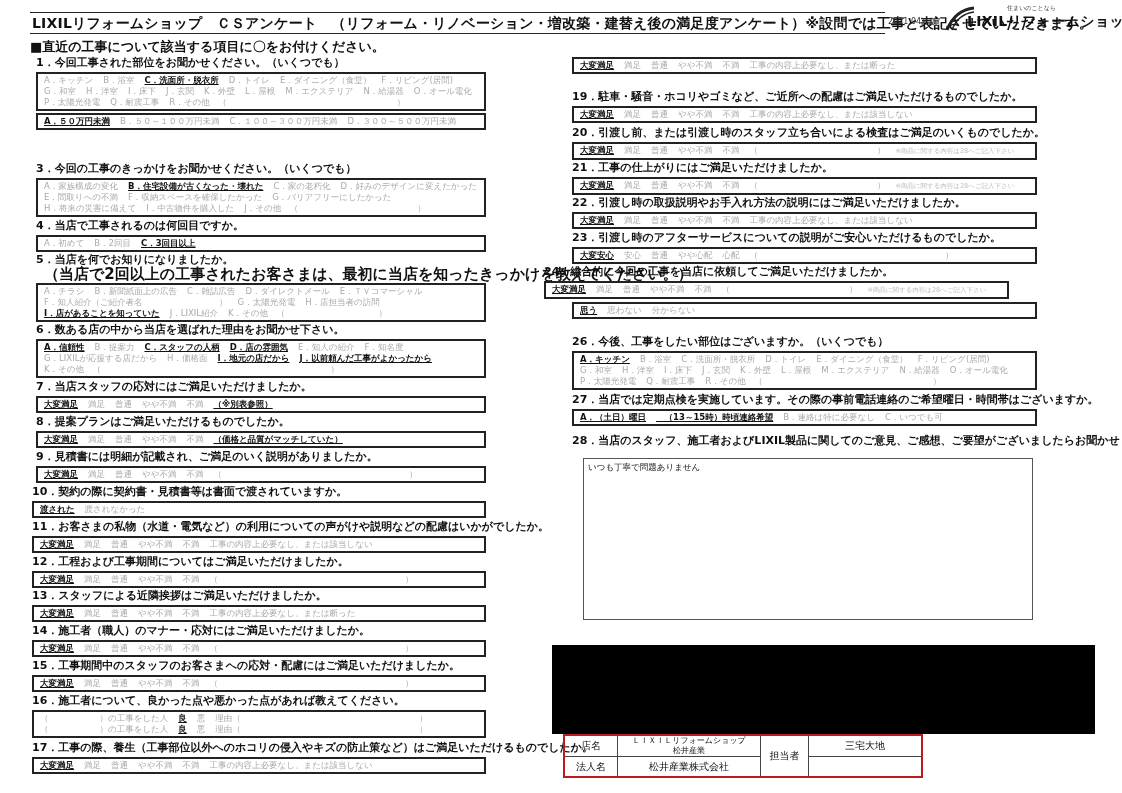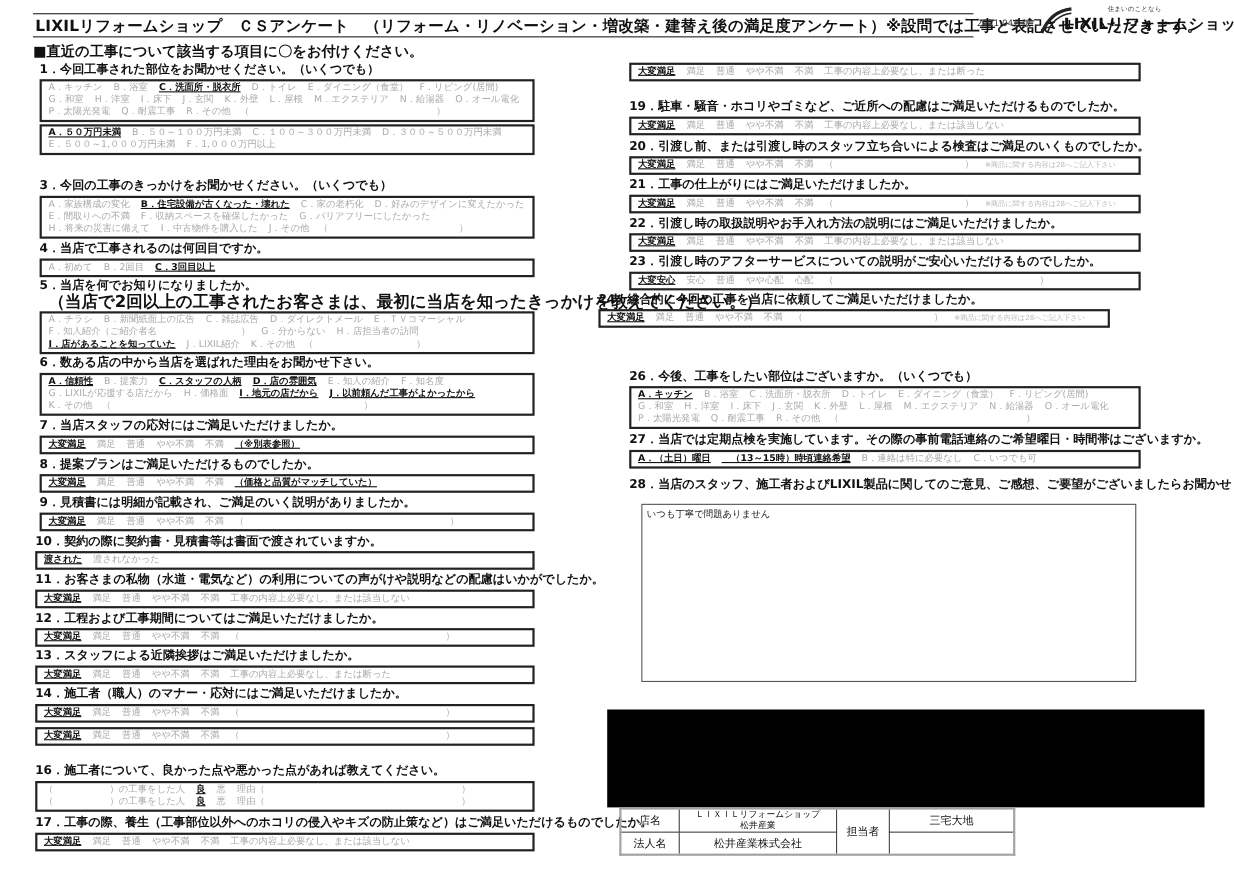--- a/index.html
+++ b/index.html
@@ -17,21 +17,21 @@
   .q{position:absolute;}
   .q-title{font-size:11px;font-weight:bold;white-space:nowrap;line-height:14px;}
   .q-sub{font-size:15px;font-weight:bold;white-space:nowrap;line-height:14px;padding-left:8px;}
   .q-box{border:2px solid #222;margin-top:2px;padding:1px 6px;box-sizing:border-box;}
   .q-line{font-size:8.5px;line-height:11px;white-space:nowrap;color:#aaa;}
   .opt{margin-right:10px;color:#aaa;}
   .opt.sel{color:#111;text-decoration:underline;font-weight:bold;}
   .opt.note{font-size:6.5px;color:#bbb;}
   .comment-box{position:absolute;left:583px;top:458px;width:450px;height:162px;border:1px solid #555;padding:3px 4px;box-sizing:border-box;font-size:8.5px;}
   .redact{position:absolute;left:552px;top:645px;width:543px;height:89px;background:#000;}
-  .shop-table{position:absolute;left:563px;top:734px;border-collapse:collapse;border:2px solid #a3a3a3;font-size:10px;}
+  .shop-table{position:absolute;left:563px;top:734px;border-collapse:collapse;border:2px solid #b91c1c;font-size:10px;}
   .shop-table td{border:1px solid #444;text-align:center;padding:0 6px;height:19px;}
 </style>
 </head>
 <body>
 
 <div class="header">
   <span class="header-title">LIXILリフォームショップ　ＣＳアンケート　（リフォーム・リノベーション・増改築・建替え後の満足度アンケート）※設問では工事と表記させていただきます。</span>
 </div>
 <span class="header-edition">2021.04月版</span>
 <div class="logo">
@@ -49,21 +49,20 @@
     <div class="q-title">1．今回工事された部位をお聞かせください。（いくつでも）</div>
     <div class="q-box">
       <div class="q-line"><span class="opt">A．キッチン</span><span class="opt">B．浴室</span><span class="opt sel">C．洗面所・脱衣所</span><span class="opt">D．トイレ</span><span class="opt">E．ダイニング（食堂）</span><span class="opt">F．リビング(居間)</span></div>
       <div class="q-line"><span class="opt">G．和室</span><span class="opt">H．洋室</span><span class="opt">I．床下</span><span class="opt">J．玄関</span><span class="opt">K．外壁</span><span class="opt">L．屋根</span><span class="opt">M．エクステリア</span><span class="opt">N．給湯器</span><span class="opt">O．オール電化</span></div>
       <div class="q-line"><span class="opt">P．太陽光発電</span><span class="opt">Q．耐震工事</span><span class="opt">R．その他　（　　　　　　　　　　　　　　　　　　　　）</span></div>
     </div>
   </div>
 <div class="q" style="left:36px;top:111px;width:450px;">
     <div class="q-box">
       <div class="q-line"><span class="opt sel">A．５０万円未満</span><span class="opt">B．５０～１００万円未満</span><span class="opt">C．１００～３００万円未満</span><span class="opt">D．３００～５００万円未満</span></div>
-      <div class="q-line"><span class="opt">E．５００～1,０００万円未満</span><span class="opt">F．1,０００万円以上</span></div>
     </div>
   </div>
 <div class="q" style="left:36px;top:162px;width:450px;">
     <div class="q-title">3．今回の工事のきっかけをお聞かせください。（いくつでも）</div>
     <div class="q-box">
       <div class="q-line"><span class="opt">A．家族構成の変化</span><span class="opt sel">B．住宅設備が古くなった・壊れた</span><span class="opt">C．家の老朽化</span><span class="opt">D．好みのデザインに変えたかった</span></div>
       <div class="q-line"><span class="opt">E．間取りへの不満</span><span class="opt">F．収納スペースを確保したかった</span><span class="opt">G．バリアフリーにしたかった</span></div>
       <div class="q-line"><span class="opt">H．将来の災害に備えて</span><span class="opt">I．中古物件を購入した</span><span class="opt">J．その他　（　　　　　　　　　　　　　　）</span></div>
     </div>
   </div>
@@ -71,21 +70,21 @@
     <div class="q-title">4．当店で工事されるのは何回目ですか。</div>
     <div class="q-box">
       <div class="q-line"><span class="opt">A．初めて</span><span class="opt">B．2回目</span><span class="opt sel">C．3回目以上</span></div>
     </div>
   </div>
 <div class="q" style="left:36px;top:253px;width:450px;">
     <div class="q-title">5．当店を何でお知りになりましたか。</div>
     <div class="q-sub">（当店で2回以上の工事されたお客さまは、最初に当店を知ったきっかけを教えてください。）</div>
     <div class="q-box">
       <div class="q-line"><span class="opt">A．チラシ</span><span class="opt">B．新聞紙面上の広告</span><span class="opt">C．雑誌広告</span><span class="opt">D．ダイレクトメール</span><span class="opt">E．ＴＶコマーシャル</span></div>
-      <div class="q-line"><span class="opt">F．知人紹介（ご紹介者名　　　　　　　　　）</span><span class="opt">G．分からない</span><span class="opt">H．店担当者の訪問</span></div>
+      <div class="q-line"><span class="opt">F．知人紹介（ご紹介者名　　　　　　　　　）</span><span class="opt">G．太陽光発電</span><span class="opt">H．店担当者の訪問</span></div>
       <div class="q-line"><span class="opt sel">I．店があることを知っていた</span><span class="opt">J．LIXIL紹介</span><span class="opt">K．その他　（　　　　　　　　　　　）</span></div>
     </div>
   </div>
 <div class="q" style="left:36px;top:323px;width:450px;">
     <div class="q-title">6．数ある店の中から当店を選ばれた理由をお聞かせ下さい。</div>
     <div class="q-box">
       <div class="q-line"><span class="opt sel">A．信頼性</span><span class="opt">B．提案力</span><span class="opt sel">C．スタッフの人柄</span><span class="opt sel">D．店の雰囲気</span><span class="opt">E．知人の紹介</span><span class="opt">F．知名度</span></div>
       <div class="q-line"><span class="opt">G．LIXILが応援する店だから</span><span class="opt">H．価格面</span><span class="opt sel">I．地元の店だから</span><span class="opt sel">J．以前頼んだ工事がよかったから</span></div>
       <div class="q-line"><span class="opt">K．その他　（　　　　　　　　　　　　　　　　　　　　　　　　　　　）</span></div>
     </div>
@@ -132,20 +131,21 @@
       <div class="q-line"><span class="opt sel">大変満足</span><span class="opt">満足</span><span class="opt">普通</span><span class="opt">やや不満</span><span class="opt">不満</span><span class="opt">工事の内容上必要なし、または断った</span></div>
     </div>
   </div>
 <div class="q" style="left:32px;top:624px;width:454px;">
     <div class="q-title">14．施工者（職人）のマナー・応対にはご満足いただけましたか。</div>
     <div class="q-box">
       <div class="q-line"><span class="opt sel">大変満足</span><span class="opt">満足</span><span class="opt">普通</span><span class="opt">やや不満</span><span class="opt">不満</span><span class="opt">（　　　　　　　　　　　　　　　　　　　　　　）</span></div>
     </div>
   </div>
 <div class="q" style="left:32px;top:659px;width:454px;">
+    <div class="q-title">15．工事期間中のスタッフのお客さまへの応対・配慮にはご満足いただけましたか。</div>
     <div class="q-box">
       <div class="q-line"><span class="opt sel">大変満足</span><span class="opt">満足</span><span class="opt">普通</span><span class="opt">やや不満</span><span class="opt">不満</span><span class="opt">（　　　　　　　　　　　　　　　　　　　　　　）</span></div>
     </div>
   </div>
 <div class="q" style="left:32px;top:694px;width:454px;">
     <div class="q-title">16．施工者について、良かった点や悪かった点があれば教えてください。</div>
     <div class="q-box">
       <div class="q-line"><span class="opt">（　　　　　　）の工事をした人</span><span class="opt sel">良</span><span class="opt">悪</span><span class="opt">理由（　　　　　　　　　　　　　　　　　　　　　）</span></div>
       <div class="q-line"><span class="opt">（　　　　　　）の工事をした人</span><span class="opt sel">良</span><span class="opt">悪</span><span class="opt">理由（　　　　　　　　　　　　　　　　　　　　　）</span></div>
     </div>
@@ -192,20 +192,23 @@
       <div class="q-line"><span class="opt sel">大変安心</span><span class="opt">安心</span><span class="opt">普通</span><span class="opt">やや心配</span><span class="opt">心配</span><span class="opt">（　　　　　　　　　　　　　　　　　　　　　　）</span></div>
     </div>
   </div>
 <div class="q" style="left:544px;top:265px;width:465px;">
     <div class="q-title">24．総合的に今回の工事を当店に依頼してご満足いただけましたか。</div>
     <div class="q-box">
       <div class="q-line"><span class="opt sel">大変満足</span><span class="opt">満足</span><span class="opt">普通</span><span class="opt">やや不満</span><span class="opt">不満</span><span class="opt">（　　　　　　　　　　　　　　）</span><span class="opt note">※商品に関する内容は28へご記入下さい</span></div>
     </div>
   </div>
 <div class="q" style="left:572px;top:300px;width:465px;">
+    <div class="q-box">
+      <div class="q-line"><span class="opt sel">思う</span><span class="opt">思わない</span><span class="opt">分からない</span></div>
+    </div>
   </div>
 <div class="q" style="left:572px;top:335px;width:465px;">
     <div class="q-title">26．今後、工事をしたい部位はございますか。（いくつでも）</div>
     <div class="q-box">
       <div class="q-line"><span class="opt sel">A．キッチン</span><span class="opt">B．浴室</span><span class="opt">C．洗面所・脱衣所</span><span class="opt">D．トイレ</span><span class="opt">E．ダイニング（食堂）</span><span class="opt">F．リビング(居間)</span></div>
       <div class="q-line"><span class="opt">G．和室</span><span class="opt">H．洋室</span><span class="opt">I．床下</span><span class="opt">J．玄関</span><span class="opt">K．外壁</span><span class="opt">L．屋根</span><span class="opt">M．エクステリア</span><span class="opt">N．給湯器</span><span class="opt">O．オール電化</span></div>
       <div class="q-line"><span class="opt">P．太陽光発電</span><span class="opt">Q．耐震工事</span><span class="opt">R．その他　（　　　　　　　　　　　　　　　　　　　　）</span></div>
     </div>
   </div>
 <div class="q" style="left:572px;top:393px;width:465px;">

